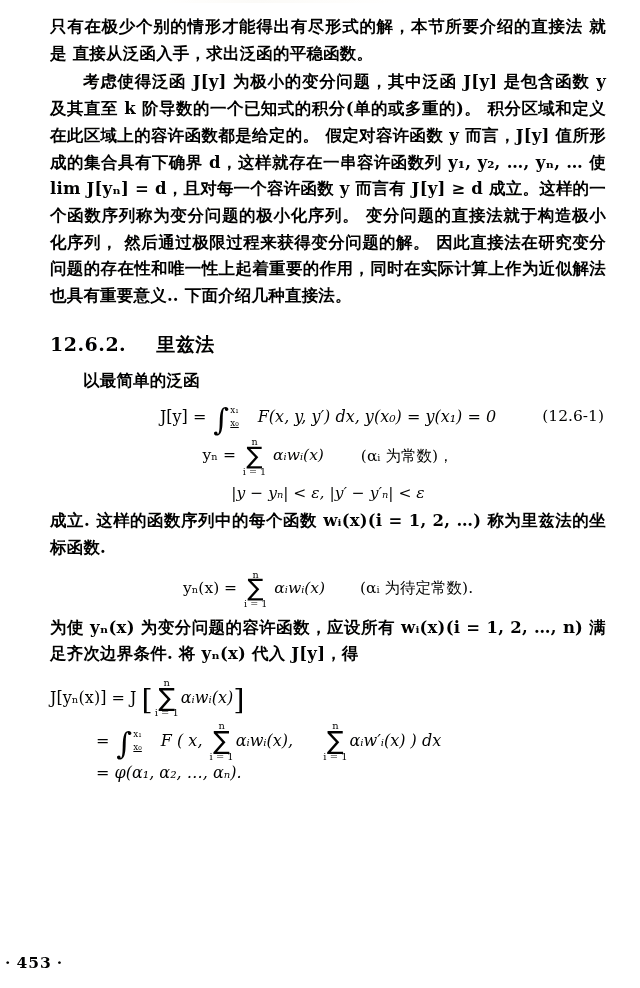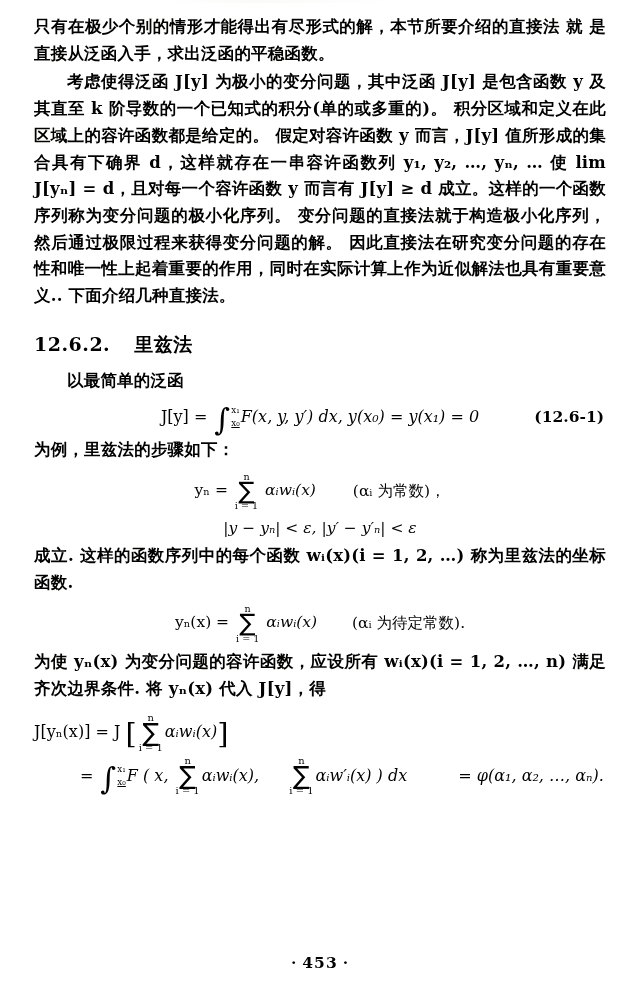--- a/index.html
+++ b/index.html
@@ -13,21 +13,21 @@
     font-family: "DejaVu Serif", serif;
     color: #0a0a0a;
     overflow: hidden;
   }
   .page {
     position: relative;
     width: 640px;
     height: 988px;
     background: #fbfbf9;
     box-sizing: border-box;
-    padding: 14px 34px 10px 34px;
+    padding: 14px 34px 10px 50px;
     filter: contrast(1.08) grayscale(0.15);
   }
   .para {
     font-size: 16.5px;
     line-height: 1.62;
     text-align: justify;
     text-justify: inter-ideograph;
     margin: 0 0 2px 0;
     letter-spacing: 0.2px;
     font-weight: 600;
@@ -35,36 +35,36 @@
   .indent {
     text-indent: 2em;
   }
   .sec-head {
     font-size: 19px;
     font-weight: 700;
     margin: 22px 0 10px 0;
     letter-spacing: 0.5px;
   }
   .sec-head .num {
-    margin-right: 24px;
+    margin-right: 30px;
   }
   .eq-block {
     position: relative;
     text-align: center;
     margin: 10px 0 8px 0;
     font-size: 16px;
     line-height: 1.5;
   }
   .eq-tag {
     position: absolute;
     right: 2px;
     top: 50%;
     transform: translateY(-50%);
     font-size: 15.5px;
-    font-weight: 700;
+    font-weight: 400;
   }
   .eq-center {
     display: inline-block;
     font-family: "DejaVu Serif", serif;
   }
   .eq-small {
     text-align: center;
     margin: 8px 0 6px 0;
     font-size: 15.5px;
   }
@@ -78,21 +78,21 @@
     vertical-align: -0.28em;
     margin: 0 1px 0 2px;
     font-family: "DejaVu Serif", serif;
   }
   .int-lims {
     display: inline-block;
     vertical-align: middle;
     font-size: 0.55em;
     line-height: 1.05;
     text-align: center;
-    margin-right: 1px;
+    margin-right: 19px;
   }
   .int-lims .up { display: block; margin-bottom: 0.45em; }
   .int-lims .lo { display: block; text-decoration: underline; }
   .sumop {
     display: inline-block;
     text-align: center;
     vertical-align: middle;
     margin: 0 2px;
   }
   .sumop .big {
@@ -116,21 +116,20 @@
     text-align: left;
   }
   .eq-lines .row { white-space: nowrap; }
   .eq-lines .row.r2 { padding-left: 46px; margin-top: 6px; }
   .eq-lines .row.r3 { padding-left: 46px; margin-top: 8px; }
   .footer {
     position: absolute;
     bottom: 16px;
     left: 0;
     width: 640px;
-    text-align: center;
     font-size: 15.5px;
     font-weight: 600;
     letter-spacing: 1px;
   }
   .footer .dot { margin: 0 5px; }
   .noise-top {
     position: absolute;
     top: 0; left: 0; right: 0; height: 3px;
     background: linear-gradient(90deg,#ffffff 0%, #f2f1ee 40%, #ffffff 100%);
   }
@@ -153,21 +152,20 @@
 
   <div class="eq-block">
     <span class="eq-center">
       <span>J[y] =</span>
       <span class="intg">∫</span><span class="int-lims"><span class="up">x₁</span><span class="lo">x₀</span></span><span class="mi">F(x, y, y′) dx,</span>
       <span class="mi">y(x₀) = y(x₁) = 0</span>
     </span>
     <span class="eq-tag">(12.6-1)</span>
   </div>
 
-  <p class="para">为例，里兹法的步骤如下：</p>
 
 
   <div class="eq-small">
     <span class="eq-center">
       <span>yₙ =</span>
       <span class="sumop"><span class="lim-top">n</span><span class="big">∑</span><span class="lim-bot">i = 1</span></span>
       <span class="mi">αᵢwᵢ(x)</span>
       <span style="margin-left:32px">(αᵢ 为常数)，</span>
     </span>
   </div>

